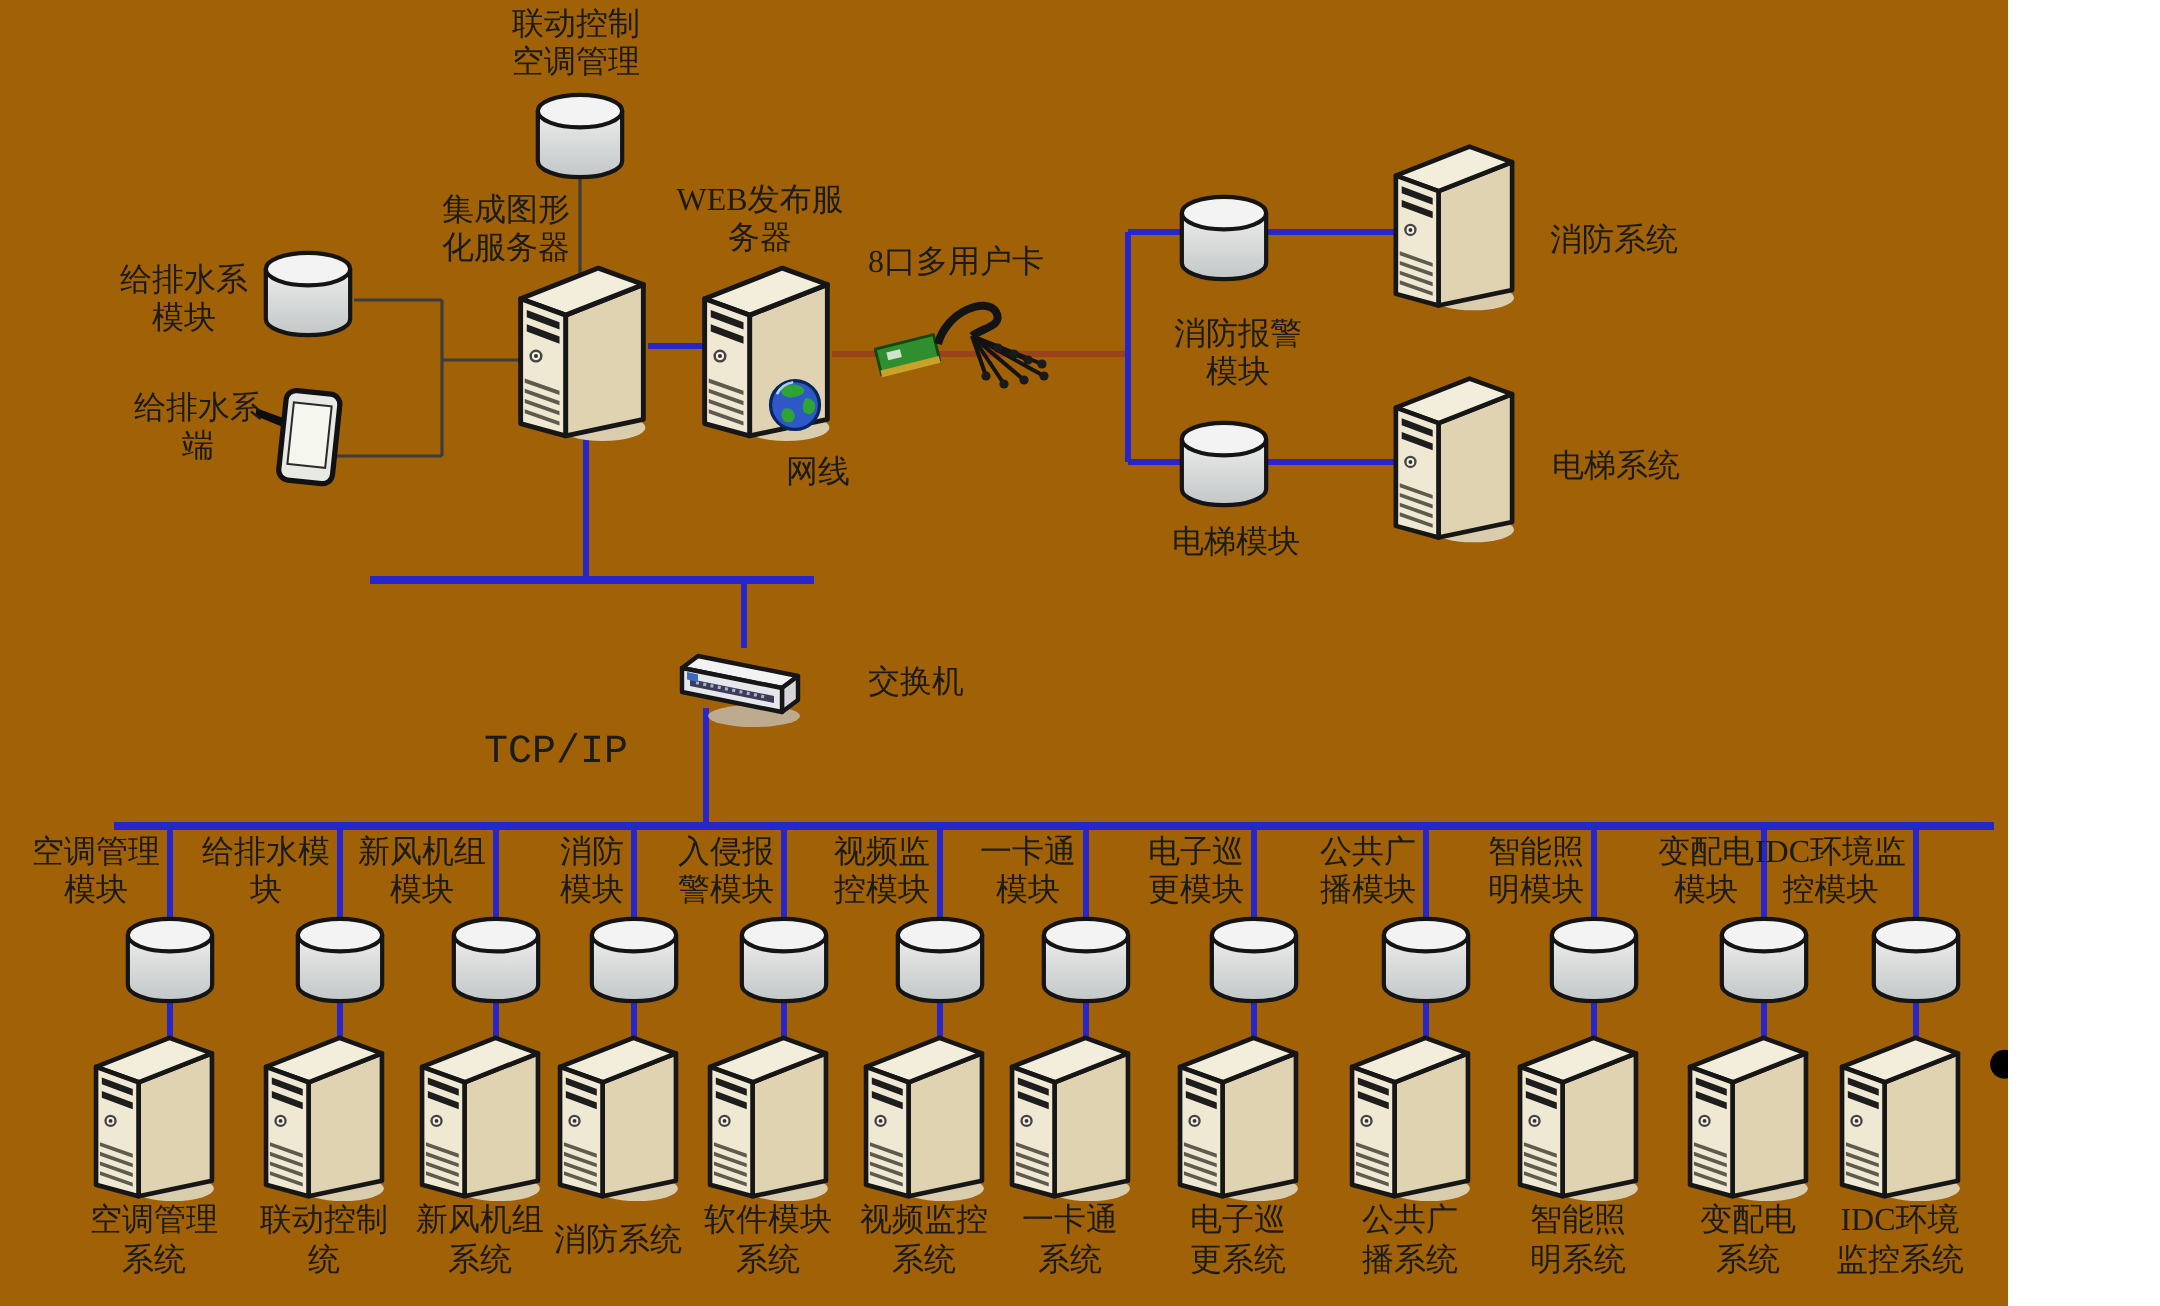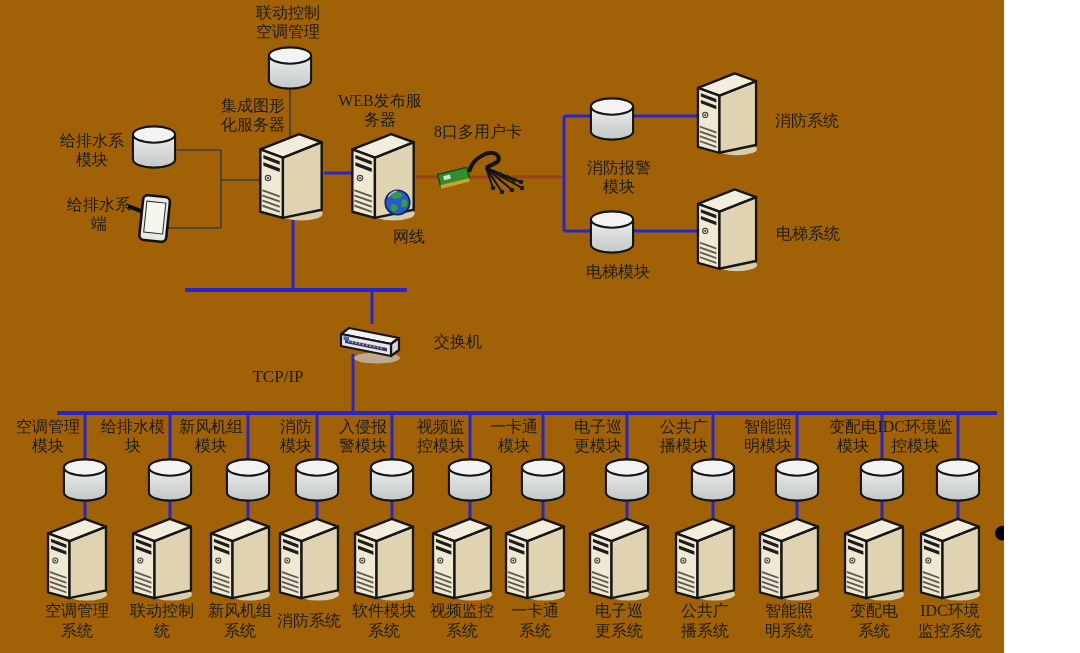--- a/index.html
+++ b/index.html
@@ -23,21 +23,21 @@
   .col .srv{position:absolute;left:-39px;top:104px;width:62px;height:85px;}
   .col .sys{
     position:absolute;left:-8px;top:188px;transform:translateX(-50%);
     text-align:center;font-size:16px;line-height:20px;white-space:nowrap;
   }
   .col .sys.single{top:198px;}
   .dots{
     position:absolute;left:994px;top:520px;
     font-size:19px;letter-spacing:9px;color:#000;font-family:"DejaVu Sans",sans-serif;
   }
-  .tcpip{font-size:17px;}
+  .tcpip{font-size:20px;font-family:Liberation Mono, monospace;}
 </style>
 </head>
 <body>
 
 <div id="canvas">
 
   <svg width="0" height="0" style="position:absolute">
     <defs>
       <linearGradient id="cylg" x1="0" y1="0" x2="0" y2="1">
         <stop offset="0" stop-color="#EDEDED"></stop>

